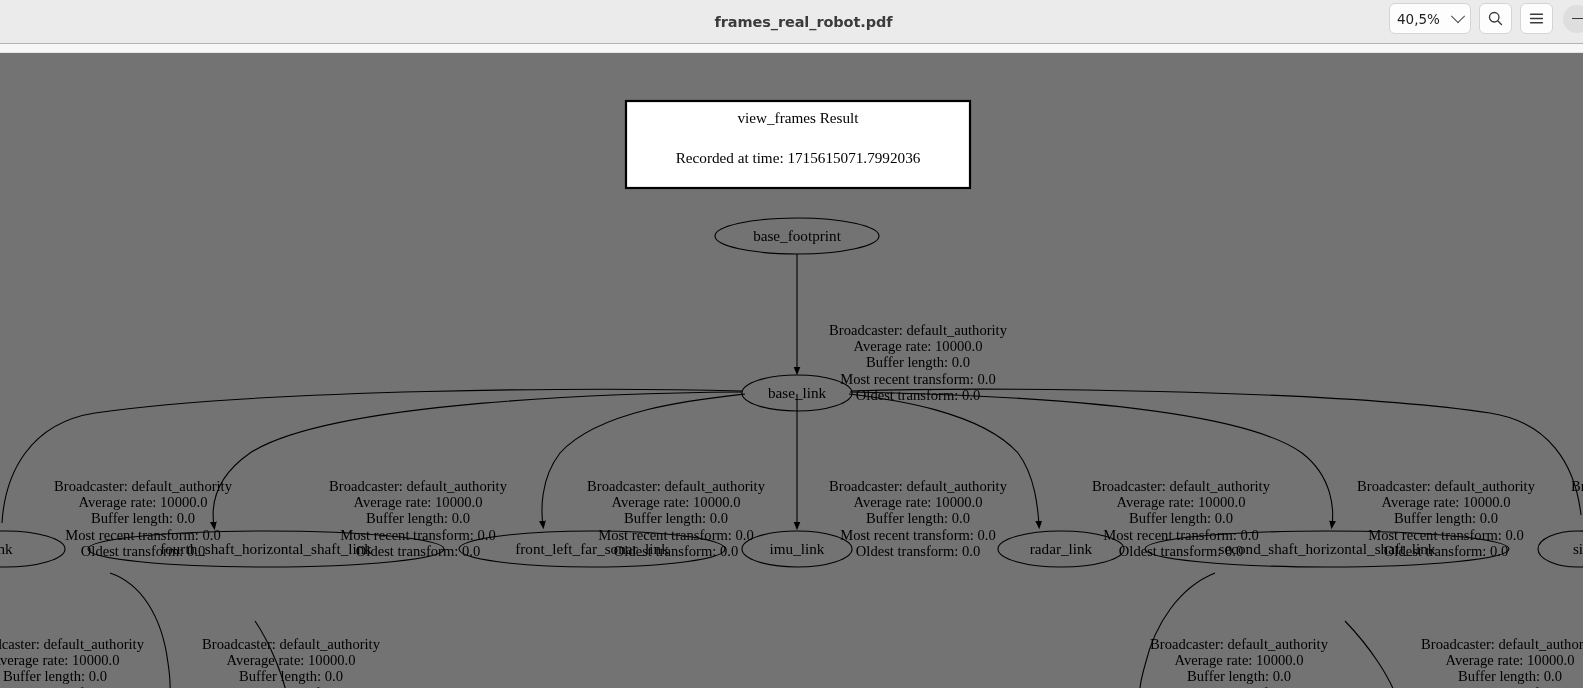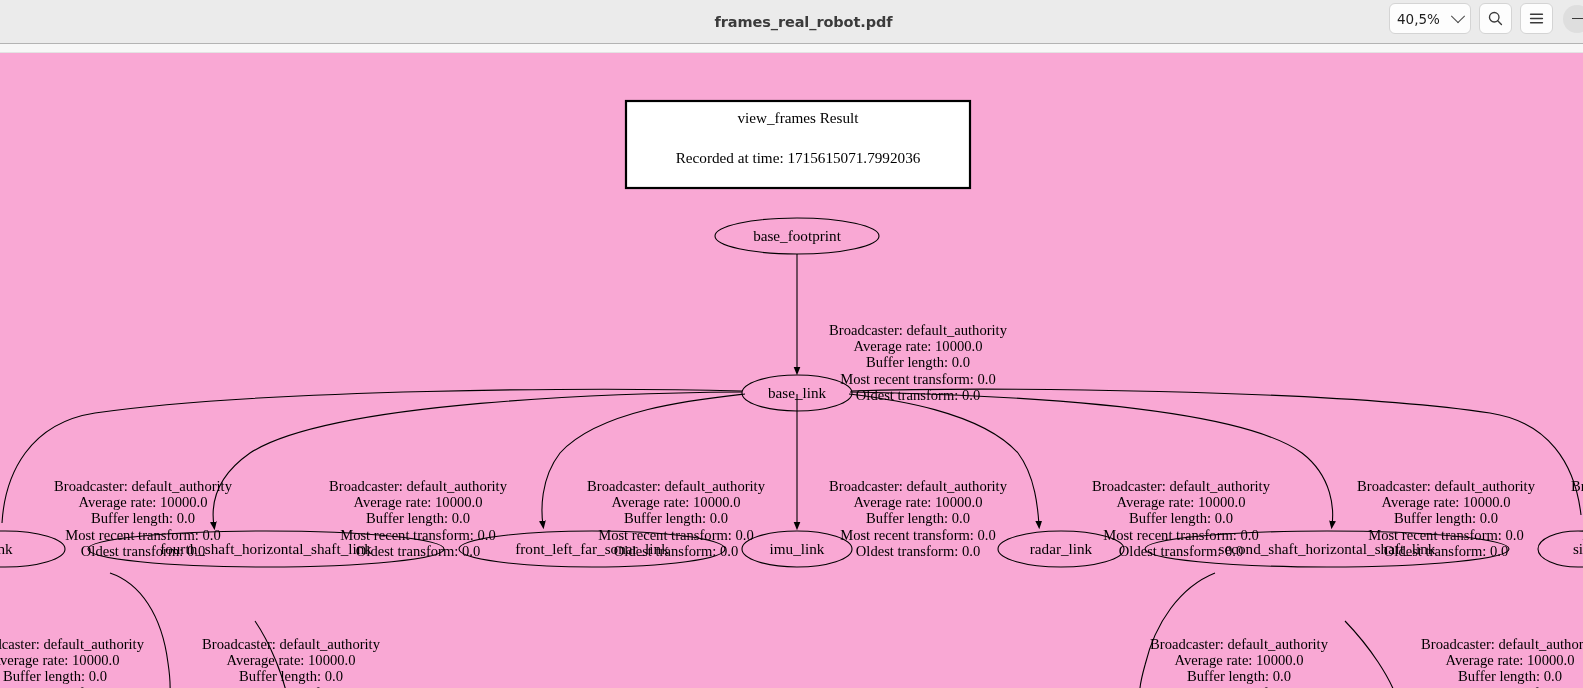--- a/index.html
+++ b/index.html
@@ -102,21 +102,21 @@
     background: #f7f7f7;
     border-bottom: 1px solid #e4e4e4;
     box-sizing: border-box;
     z-index: 5;
   }
   #pdf-page {
     position: absolute;
     left: 0; top: 53px;
     width: 1583px;
     height: 635px;
-    background: #f9a8d4;
+    background: #737373;
     overflow: hidden;
   }
   #graph-svg {
     position: absolute;
     left: 0; top: 0;
   }
 
   
   .gv-text {
     font-family: "Liberation Serif", "DejaVu Serif", serif;

